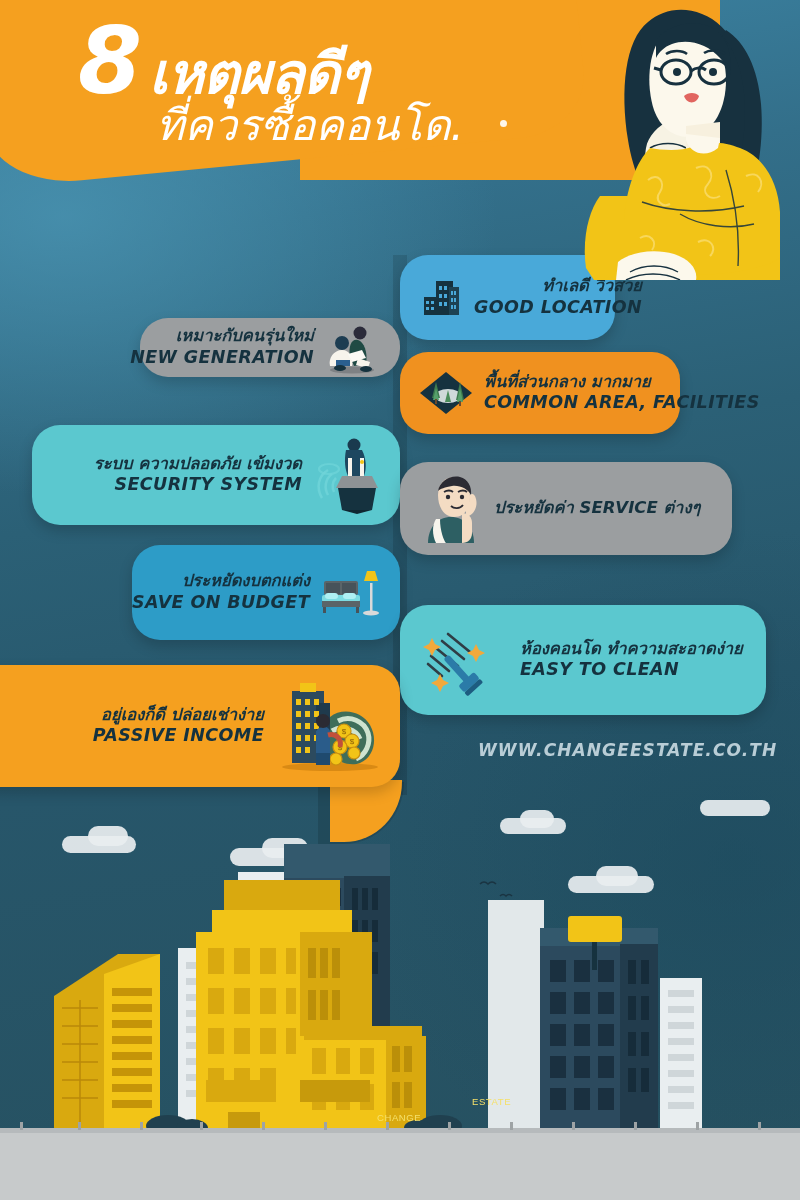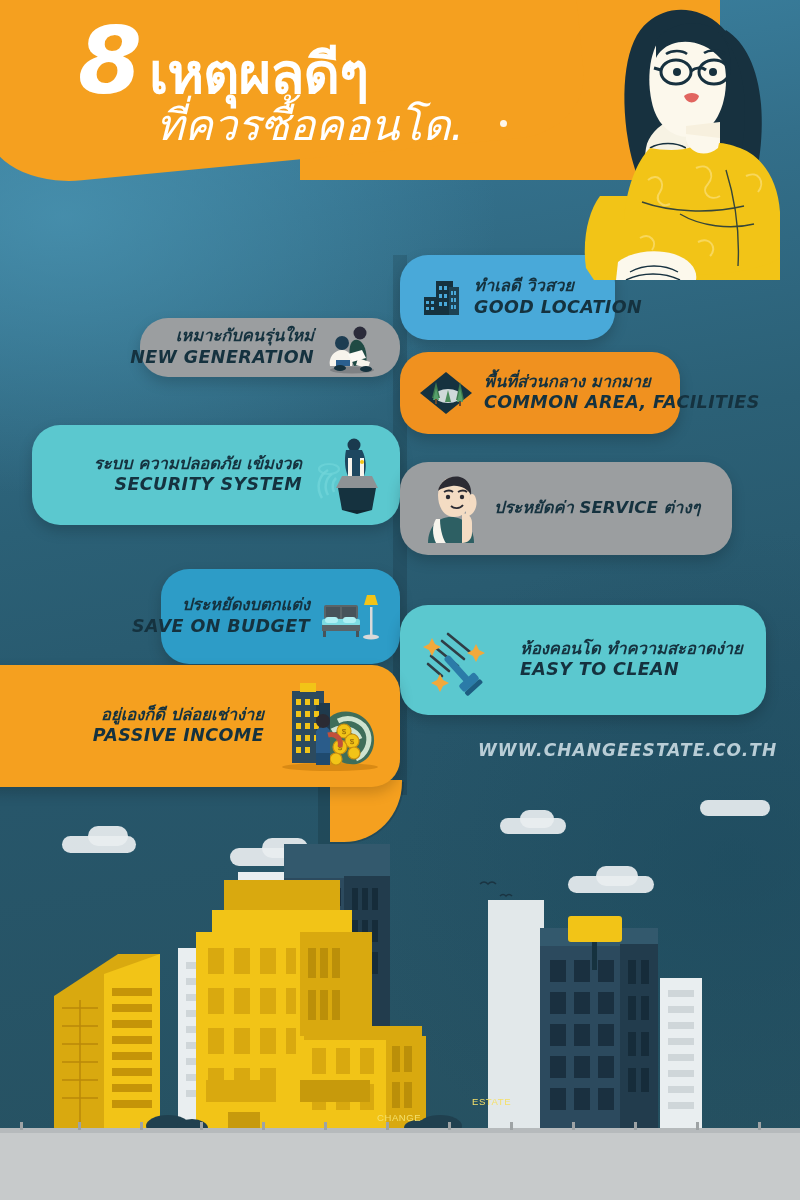--- a/index.html
+++ b/index.html
@@ -43,21 +43,21 @@
   .header-text {
     position:absolute; left:78px; top:18px; width:470px;
     z-index:6; color:#fff; text-align:left;
   }
   .ht-line1 { display:flex; align-items:baseline; gap:10px; }
   .big8 {
     font-size:92px; font-weight:bold; font-style:italic;
     line-height:.95; letter-spacing:-3px;
   }
   .ht-thai1 {
-    font-size:56px; font-weight:bold; 
+    font-size:56px; font-weight:bold; font-style:italic;
     line-height:1.05; letter-spacing:-1px;
   }
   .ht-thai2 {
     font-size:43px; font-style:italic; font-weight:500;
     margin-left:78px; margin-top:-4px; line-height:1.15;
   }
 
   
   .woman { position:absolute; right:0px; top:0px; width:270px; height:280px; z-index:7; }
 
@@ -90,21 +90,21 @@
   }
   .card.left .label { text-align:right; align-items:flex-end; }
 
   .c-good      { top:255px;  width:215px;  height:85px;  background:#49a9d9; }
   .c-common    { top:352px;  width:280px;  height:82px;  background:#f0911f; }
   .c-service   { top:462px;  width:332px;  height:93px; background:#9b9ea0; }
   .c-clean     { top:605px;  width:366px;  height:110px; background:#5bc8cf; }
 
   .c-newgen    { top:318px;  width:260px;  height:59px;  background:#9b9ea0; }
   .c-security  { top:425px;  width:368px;  height:100px; background:#5bc8cf; }
-  .c-budget    { top:569px;  width:239px;  height:95px;  background:#2d9cc7; }
+  .c-budget    { top:545px;  width:268px;  height:95px;  background:#2d9cc7; }
   .c-passive   { top:665px;  width:433px;  height:122px; background:#f5a01f; }
 
   
   .stem {
     position:absolute; left:393px; width:14px;
     background:rgba(0,0,0,.12);
   }
 
   
   .passive-tail {
@@ -241,21 +241,21 @@
         <g fill="#49a9d9">
           <rect x="21" y="11" width="3" height="4"></rect>
             <rect x="26" y="11" width="3" height="4"></rect>
           <rect x="21" y="19" width="3" height="4"></rect>
             <rect x="26" y="19" width="3" height="4"></rect>
           <rect x="21" y="27" width="3" height="4"></rect>
             <rect x="26" y="27" width="3" height="4"></rect>
         </g>
       </svg>
     </span>
-    <span class="label" style="margin-left:10px;">
+    <span class="label" style="margin-left:10px;text-align:right;">
       <span class="th">ทำเลดี วิวสวย</span>
       <span class="en">GOOD LOCATION</span>
     </span>
   </div>
 
   <div class="card left c-newgen">
     <span class="label">
       <span class="th">เหมาะกับคนรุ่นใหม่</span>
       <span class="en">NEW GENERATION</span>
     </span>

